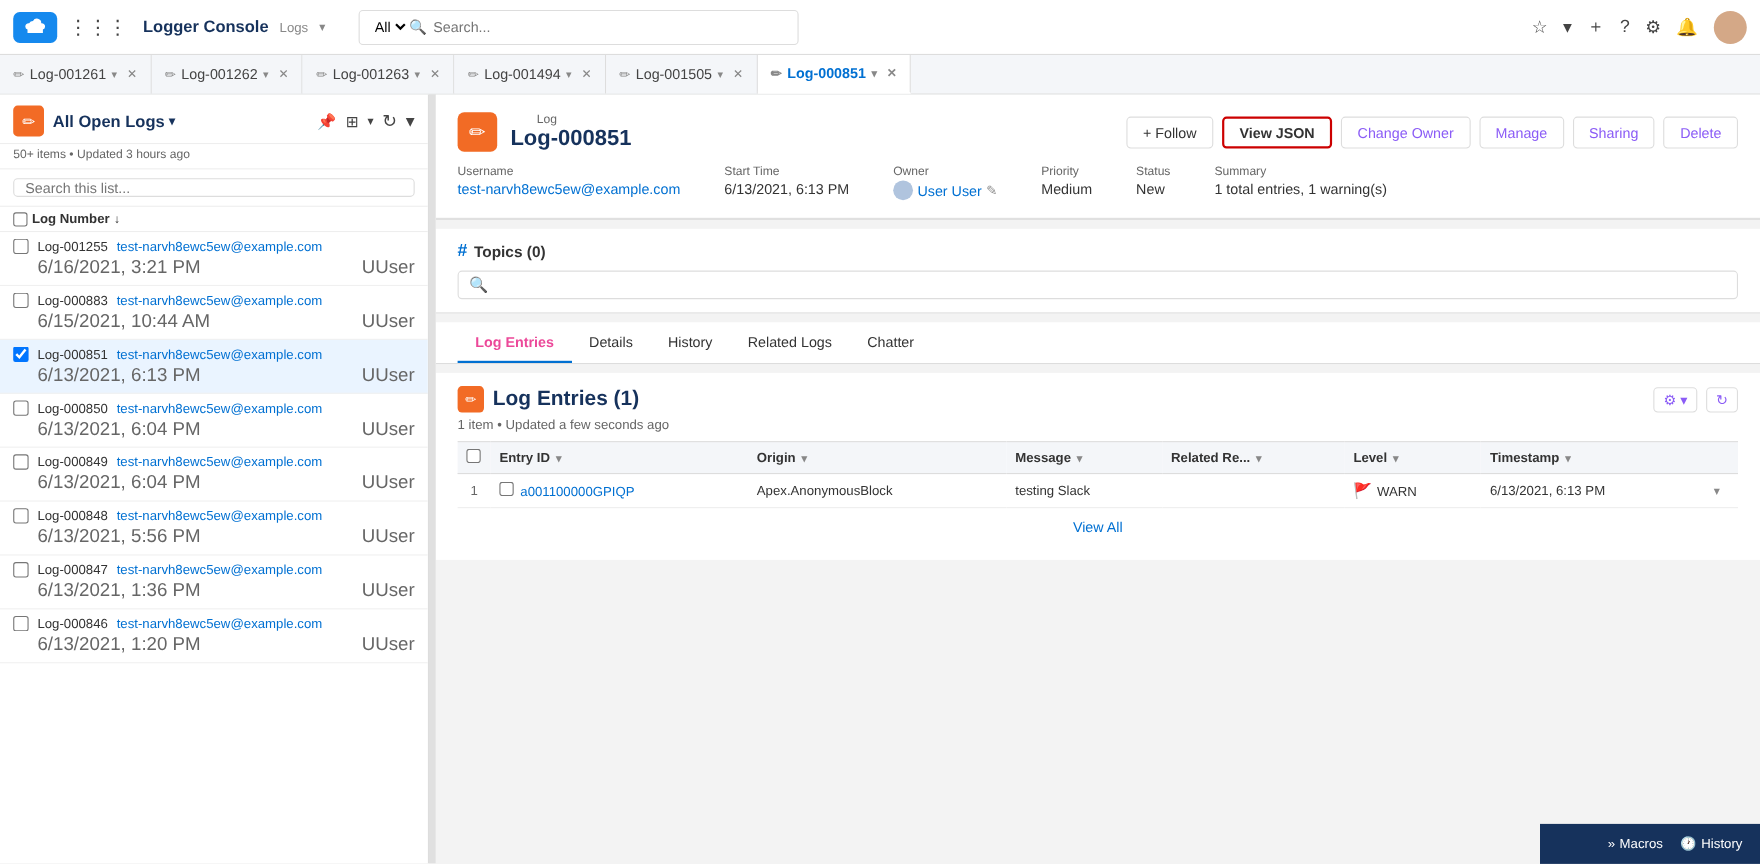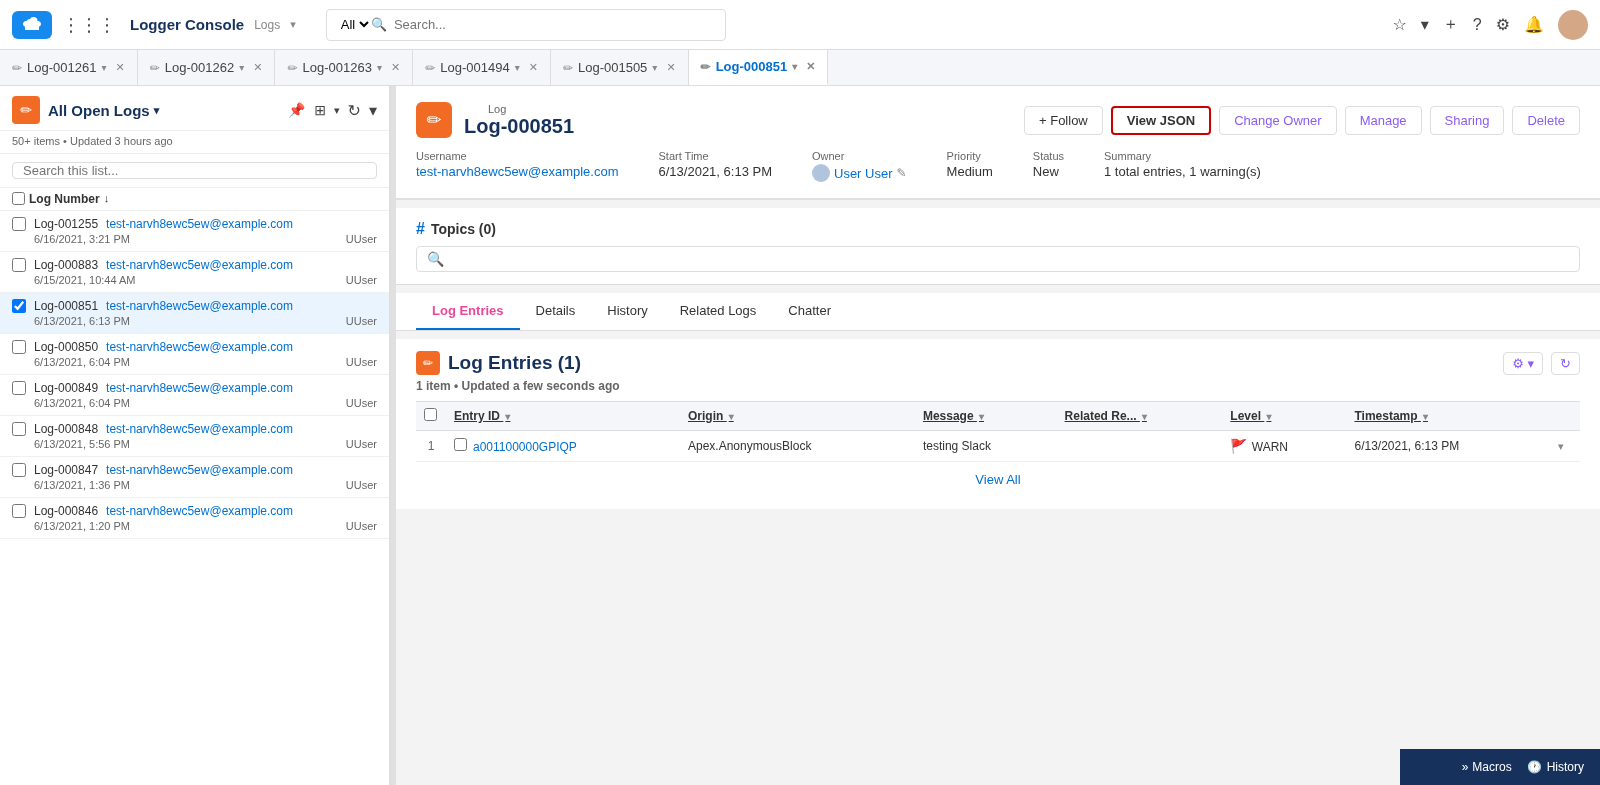--- a/index.html
+++ b/index.html
@@ -85,35 +85,35 @@
     .sidebar-header-title { font-size: 15px; font-weight: 600; color: #16325c; display: flex; align-items: center; gap: 4px; }
     .sidebar-header-title .chevron { font-size: 11px; }
     .sidebar-header-actions { margin-left: auto; display: flex; gap: 8px; align-items: center; }
     .sidebar-meta { font-size: 11px; color: #666; padding: 4px 12px 6px; border-bottom: 1px solid #eee; display: flex; align-items: center; gap: 8px; }
     .sidebar-search { padding: 8px 12px; border-bottom: 1px solid #eee; }
     .sidebar-search input {
       width: 100%; border: 1px solid #ddd; border-radius: 4px;
       padding: 0 10px; font-size: 13px; outline: none;
     }
     .sidebar-list-header {
-      display: flex; align-items: flex-start; padding: 4px 12px 4px;
+      display: flex; align-items: flex-end; padding: 4px 12px 4px;
       border-bottom: 1px solid #eee; font-size: 12px; font-weight: 600; color: #333;
       gap: 4px;
     }
     .sidebar-list { overflow-y: auto; flex: 1; }
     .sidebar-item {
       padding: 6px 12px; border-bottom: 1px solid #f0f0f0;
       display: flex; flex-direction: column; gap: 2px; cursor: pointer;
     }
     .sidebar-item.selected { background: #eaf4ff; }
     .sidebar-item-row { display: flex; align-items: center; gap: 8px; }
     .sidebar-item-checkbox { width: 14px; height: 14px; flex-shrink: 0; }
     .sidebar-item-id { font-size: 12px; color: #333; font-weight: 500; }
     .sidebar-item-email { font-size: 12px; color: #0070d2; }
-    .sidebar-item-date-user { display: flex; justify-content: space-between; font-size: 11px; color: #666; padding-left: 22px; }
+    .sidebar-item-date-user { display: flex; justify-content: space-between; font-size: 17px; color: #666; padding-left: 22px; }
     .resize-handle { width: 6px; background: #e0e0e0; cursor: col-resize; position: relative; }
 
     
     .content-area {
       flex: 1; overflow-y: auto; background: #f3f3f3;
       display: flex; flex-direction: column;
     }
 
     
     .log-detail-card {
@@ -178,26 +178,26 @@
     
     .log-entries-section { background: #fff; margin: 8px 0 0; padding: 12px 20px; }
     .log-entries-header { display: flex; align-items: center; gap: 8px; margin-bottom: 4px; }
     .log-entries-icon {
       width: 24px; height: 24px; border-radius: 4px;
       background: #f26b25; display: flex; align-items: center; justify-content: center;
       color: white; font-size: 12px;
     }
     .log-entries-title { font-size: 19px; font-weight: 600; color: #16325c; }
     .log-entries-actions { margin-left: auto; display: flex; gap: 8px; }
-    .log-entries-meta { font-size: 12px; color: #666; margin-bottom: 8px; font-weight: bold; }
+    .log-entries-meta { font-size: 12px; color: #666; margin-bottom: 8px; }
     .entries-table { width: 100%; border-collapse: collapse; font-size: 12px; }
     .entries-table th {
       background: #f4f6f9; border-bottom: 1px solid #ddd; border-top: 1px solid #ddd;
       padding: 6px 8px; text-align: left; color: #333; font-weight: 600;
-      white-space: nowrap; cursor: pointer; text-decoration: underline;
+      white-space: nowrap; cursor: pointer;
     }
     .entries-table th .sort-icon { font-size: 10px; color: #888; margin-left: 2px; }
     .entries-table td { padding: 7px 8px; border-bottom: 1px solid #eee; vertical-align: middle; }
     .entries-table .row-num { color: #666; width: 30px; text-align: center; }
     .entries-table .entry-link { color: #0070d2; cursor: pointer; }
     .warn-flag { color: #f0a500; font-size: 14px; margin-right: 4px; }
     .view-all-row { text-align: center; padding: 10px; }
     .view-all-link { color: #0070d2; font-size: 13px; cursor: pointer; }
     .col-checkbox { width: 30px; }
     .entries-table .col-actions { width: 30px; }

